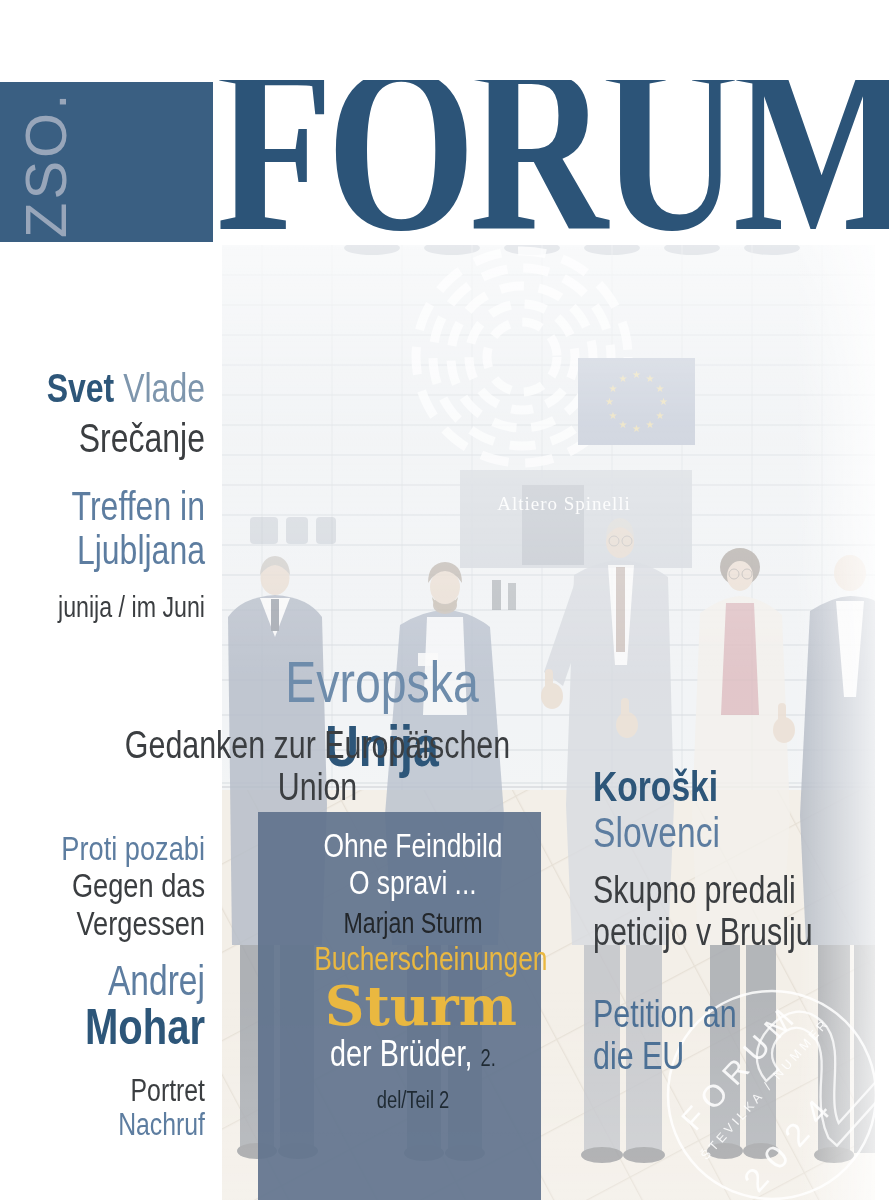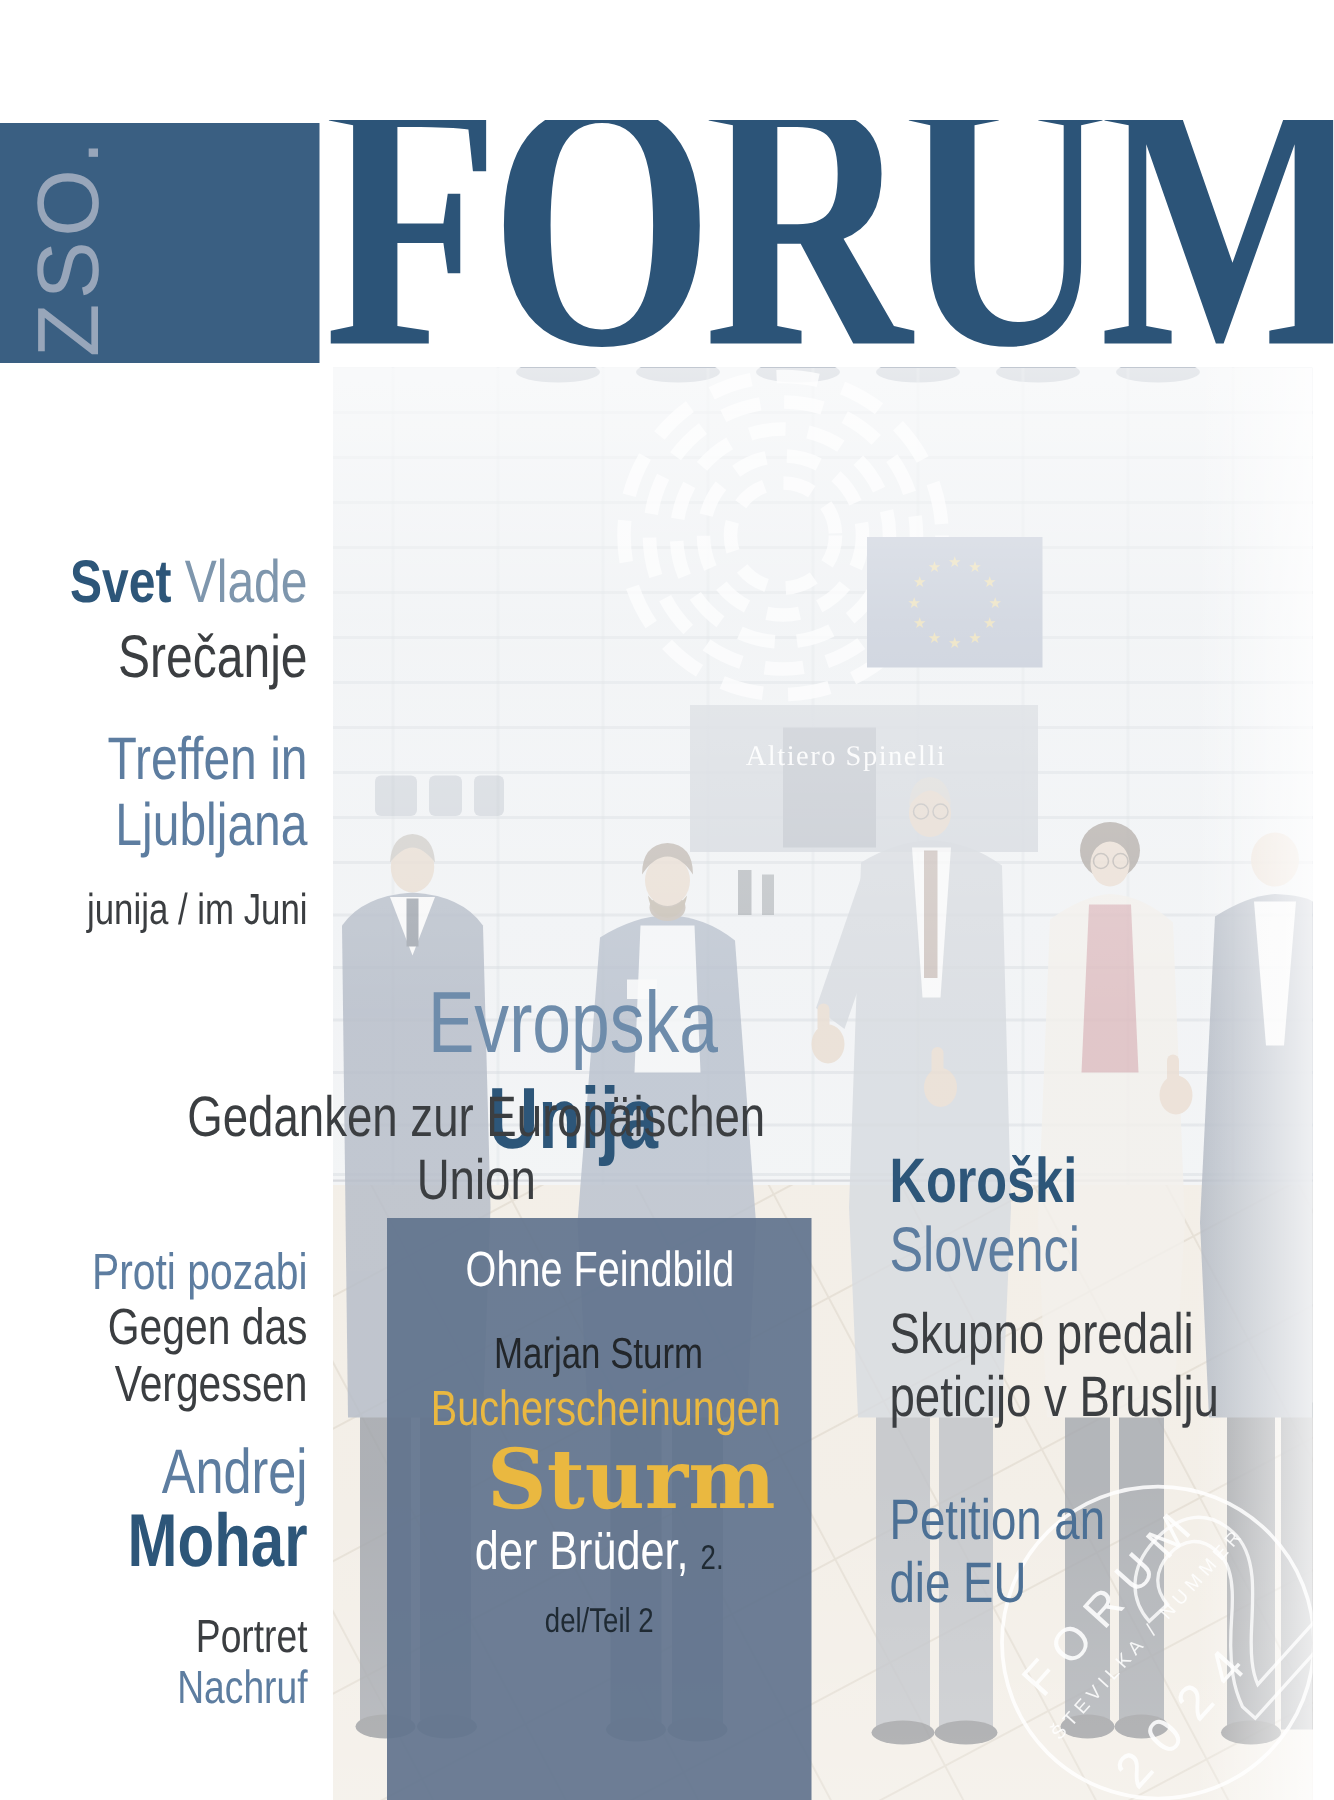--- a/index.html
+++ b/index.html
@@ -27,23 +27,23 @@
   .boldBlue{color:#2d5679;font-weight:700;}
   .dark{color:#3b3e41;}
   .white{color:#ffffff;}
   .s40{font-size:40px;} .s38{font-size:38px;} .s34{font-size:34px;} .s29{font-size:29px;}
   .s31{font-size:31px;} .s42{font-size:42px;} .s50{font-size:50px;} .s58{font-size:58px;}
   .mt6{margin-top:6px;} .mt14{margin-top:14px;} .mt20{margin-top:20px;}
   .mt40{margin-top:40px;}
   
   .feature-box{position:absolute;left:258px;top:812px;width:283px;height:388px;
                background:rgba(97,115,141,0.92);text-align:center;box-sizing:border-box;
-               padding-top:16px;}
+               padding-top:16px;padding-left:27px;}
   .fb-line{font-weight:300;font-size:33px;line-height:1.12;}
-  .fb-author{font-weight:300;font-size:29px;color:#22262a;margin-top:22px;}
+  .fb-author{font-weight:300;font-size:29px;color:#22262a;margin-top:5px;}
   .fb-books-de{font-weight:300;font-size:33px;color:#eab840;}
   .fb-books-sl{font-family:"DejaVu Serif",serif;font-weight:700;font-size:55px;color:#eab840;
                text-align:right;padding-right:24px;line-height:1.0;}
   .fb-l5{font-weight:300;font-size:36px;color:#fff;margin-top:26px;}
   .fb-l6{font-weight:300;font-size:36px;color:#fff;}
   .fb-l6 .part2{font-size:23px;color:#1f2a33;font-weight:400;}
   .cx{display:inline-block;transform:scaleX(.8);transform-origin:50% 0;}
 </style>
 </head>
 <body>
@@ -255,20 +255,21 @@
     <div class="s34 dark">Gegen das</div>
     <div class="s34 dark">Vergessen</div>
     <div class="s42 blue" style="margin-top:16px">Andrej</div>
     <div class="s50 boldBlue" style="line-height:0.95">Mohar</div>
     <div class="s31 dark" style="margin-top:22px">Portret</div>
     <div class="s31 blue">Nachruf</div>
   </div>
 
   <div class="feature-box">
     <div class="fb-line white"><span class="cx">Ohne Feindbild</span></div>
+    <div class="fb-line white"><span class="cx">O spravi ...</span></div>
     <div class="fb-author"><span class="cx">Marjan Sturm</span></div>
     <div class="fb-books-de"><span class="cx">Bucherscheinungen</span></div>
     <div class="fb-books-sl">Sturm</div>
     <div class="fb-l6"><span class="cx">
       <span>der Brüder,</span>
       <span class="part2">2. del/Teil 2</span>
     </span></div>
   </div>
 
 </div>

